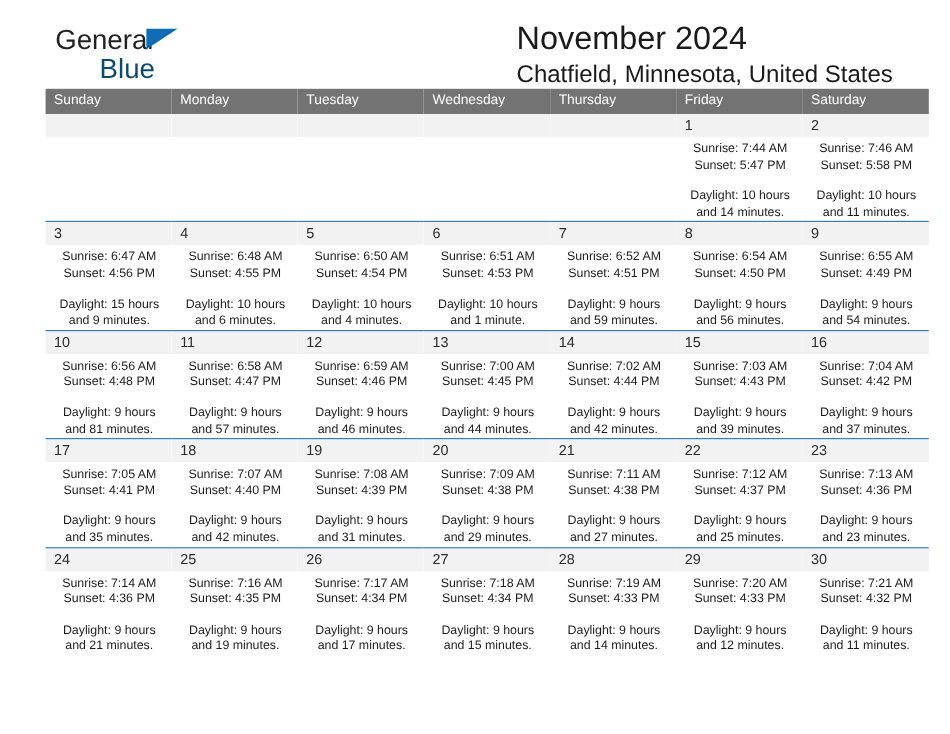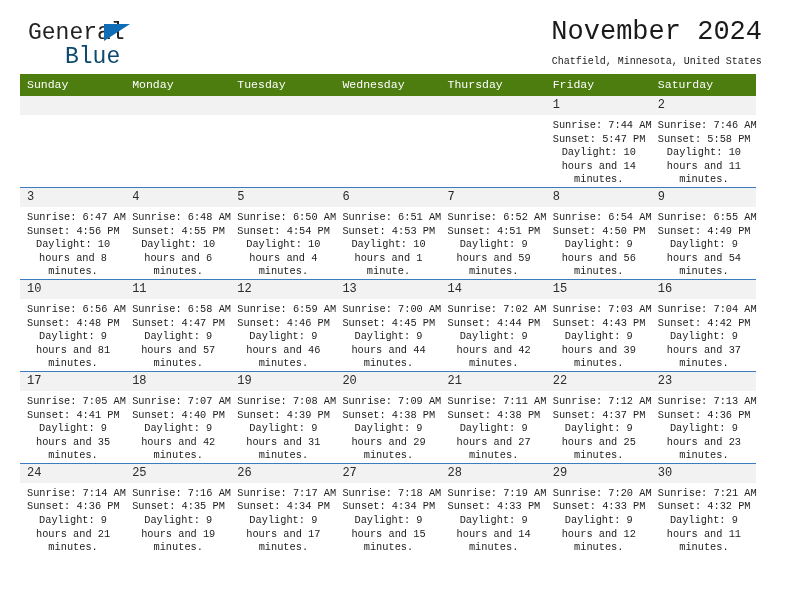--- a/index.html
+++ b/index.html
@@ -13,22 +13,21 @@
     height: 612px;
     font-family: "Liberation Sans", sans-serif;
     color: #1a1a1a;
     overflow: hidden;
   }
   .page {
     position: relative;
     width: 792px;
     height: 536px;
     box-sizing: border-box;
-    padding: 0 20px;
-    font-family: Liberation Mono, monospace;
+    padding: 0 38px;
   }
 
   
   .header {
     position: relative;
     height: 72px;
     display: flex;
     align-items: flex-start;
     justify-content: space-between;
   }
@@ -59,47 +58,47 @@
     left: 76px;
     top: 2px;
     width: 0;
     height: 0;
     border-left: 26px solid #0f6db5;
     border-bottom: 17px solid transparent;
   }
 
   .title-block {
     margin-top: 16px;
-    text-align: center;
+    text-align: left;
     padding-right: 10px;
   }
   .cal-title {
     font-size: 27px;
     font-weight: normal;
     color: #1a1a1a;
     line-height: 32px;
     white-space: nowrap;
   }
   .cal-subtitle {
-    font-size: 10px;
+    font-size: 20px;
     color: #1a1a1a;
     line-height: 20px;
     margin-top: 4px;
     white-space: nowrap;
   }
 
   
   .calendar {
     width: 736px;
     border-collapse: collapse;
     table-layout: fixed;
     margin-top: 2px;
   }
   .calendar th {
-    background: #4d7c0f;
+    background: #737373;
     color: #ffffff;
     font-size: 11.5px;
     font-weight: normal;
     text-align: left;
     padding: 4px 0 5px 7px;
     height: 12px;
     border: none;
   }
   .calendar td {
     vertical-align: top;
@@ -136,20 +135,21 @@
     line-height: 13.6px;
     color: #1c1c1c;
     text-align: center;
   }
   .details span {
     display: block;
     white-space: nowrap;
   }
   .details .daylight {
     white-space: normal;
+    margin-top: 12px;
   }
 </style>
 </head>
 <body>
 
 <div class="page">
 
   <div class="header">
 
     <div class="brand">
@@ -225,21 +225,21 @@
             </div>
           </td>
         </tr>
         <tr>
           <td>
             <div class="cell-inner">
               <span class="daynum">3</span>
               <span class="details">
                 <span>Sunrise: 6:47 AM</span>
                 <span>Sunset: 4:56 PM</span>
-                <span class="daylight">Daylight: 10 hours and 8 minutes.</span>
+                <span class="daylight">Daylight: 15 hours and 9 minutes.</span>
               </span>
             </div>
           </td>
           <td>
             <div class="cell-inner">
               <span class="daynum">4</span>
               <span class="details">
                 <span>Sunrise: 6:48 AM</span>
                 <span>Sunset: 4:55 PM</span>
                 <span class="daylight">Daylight: 10 hours and 6 minutes.</span>

